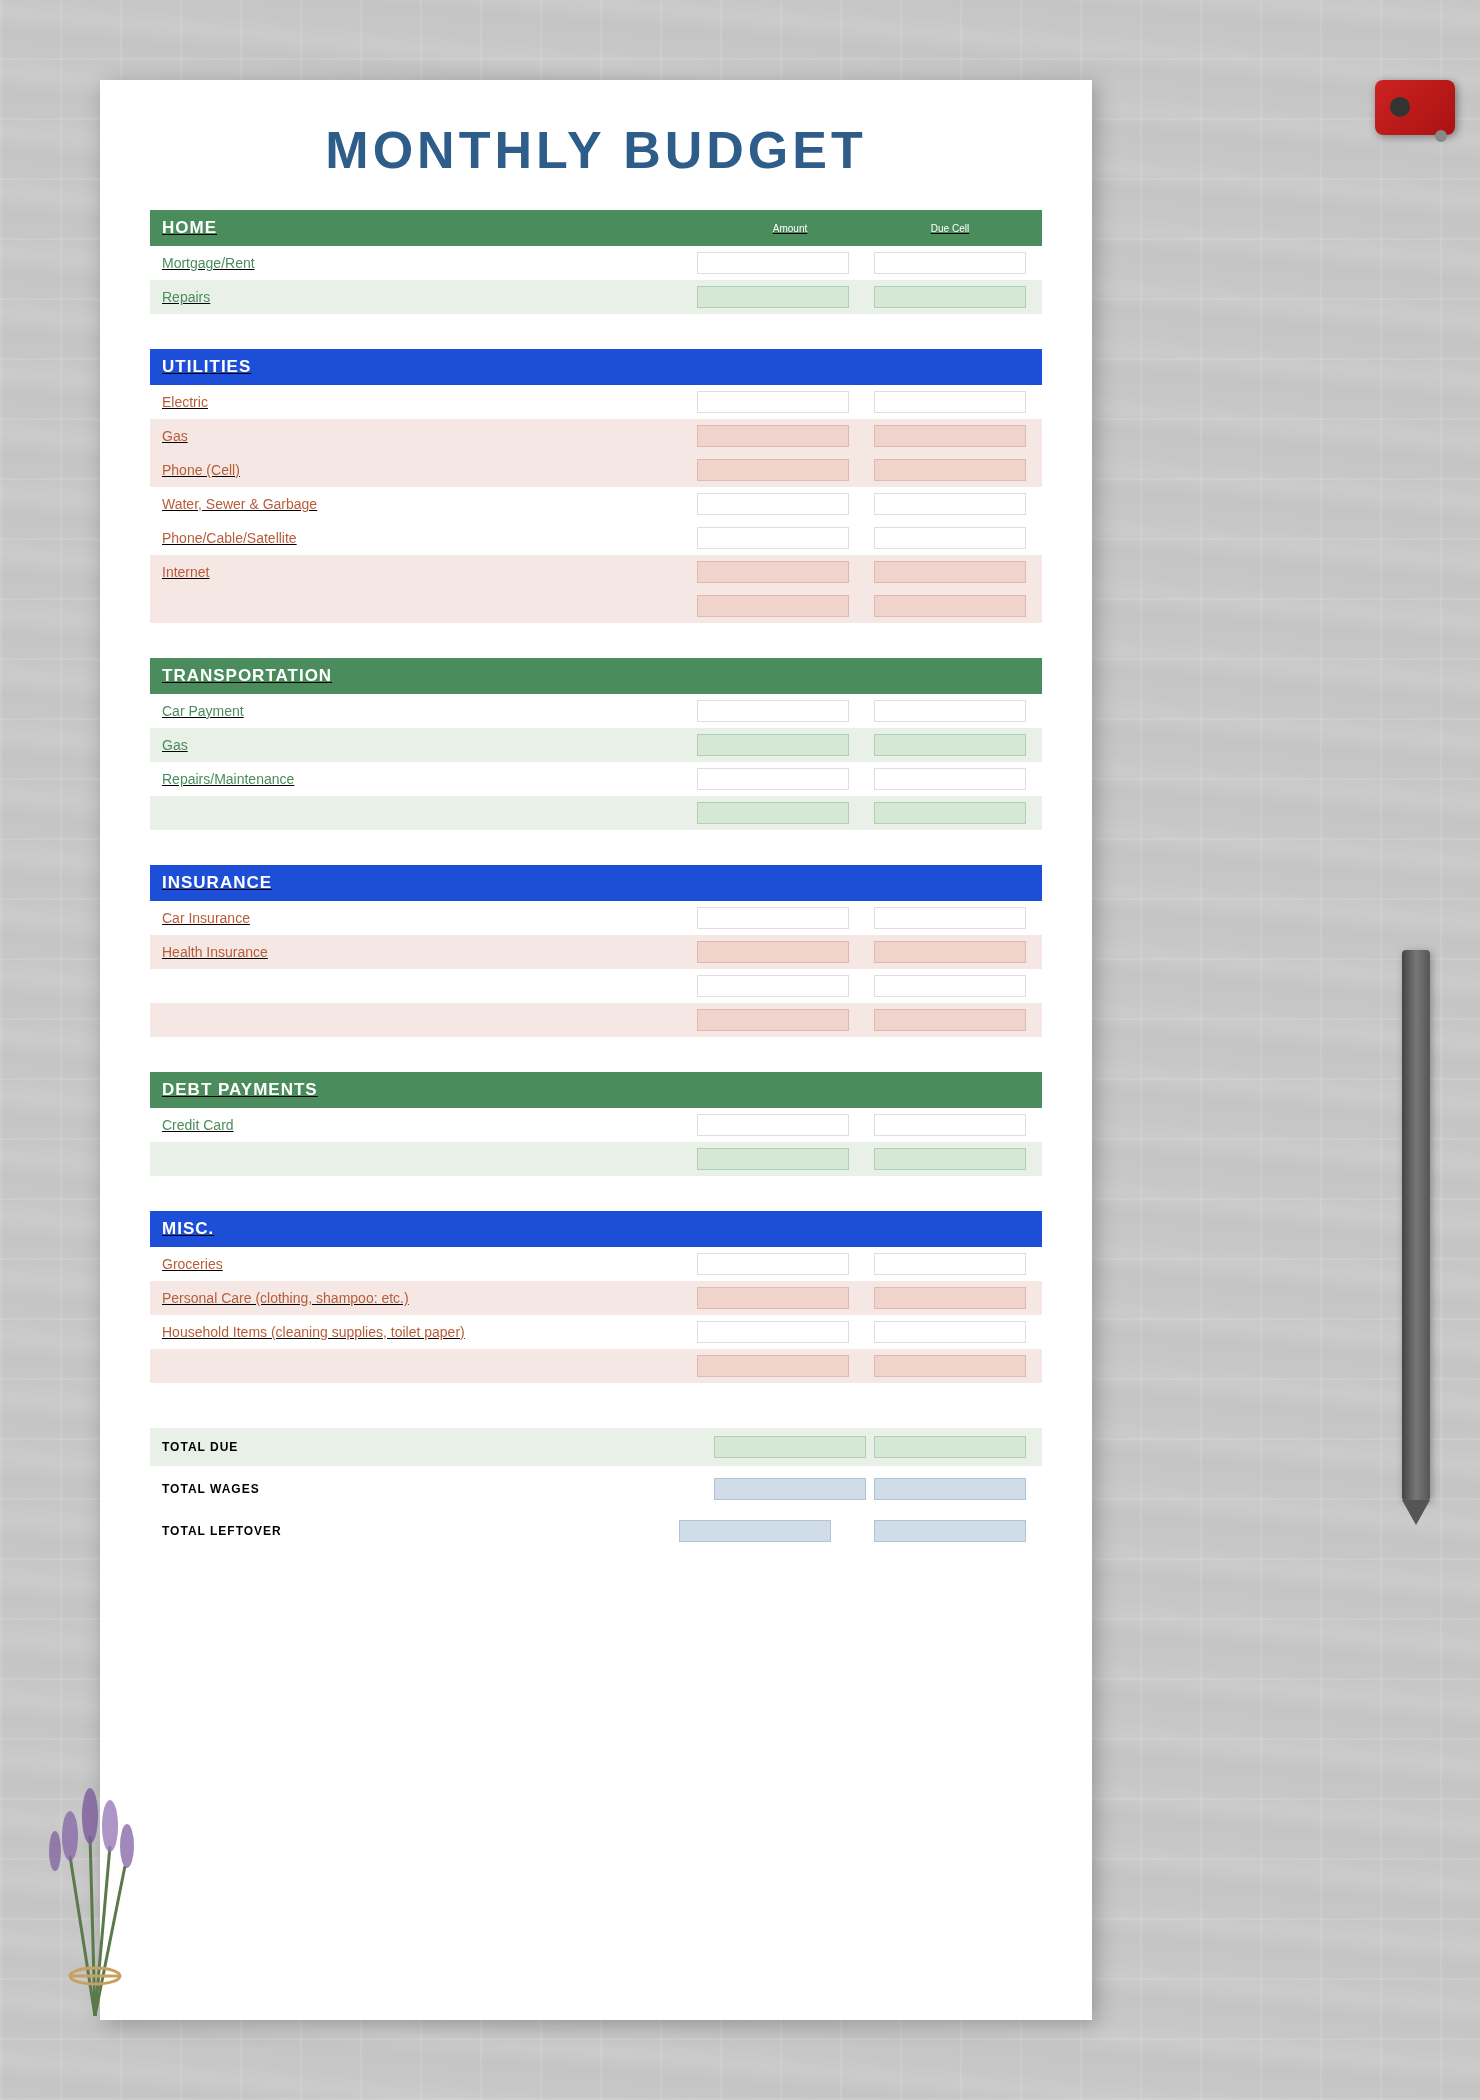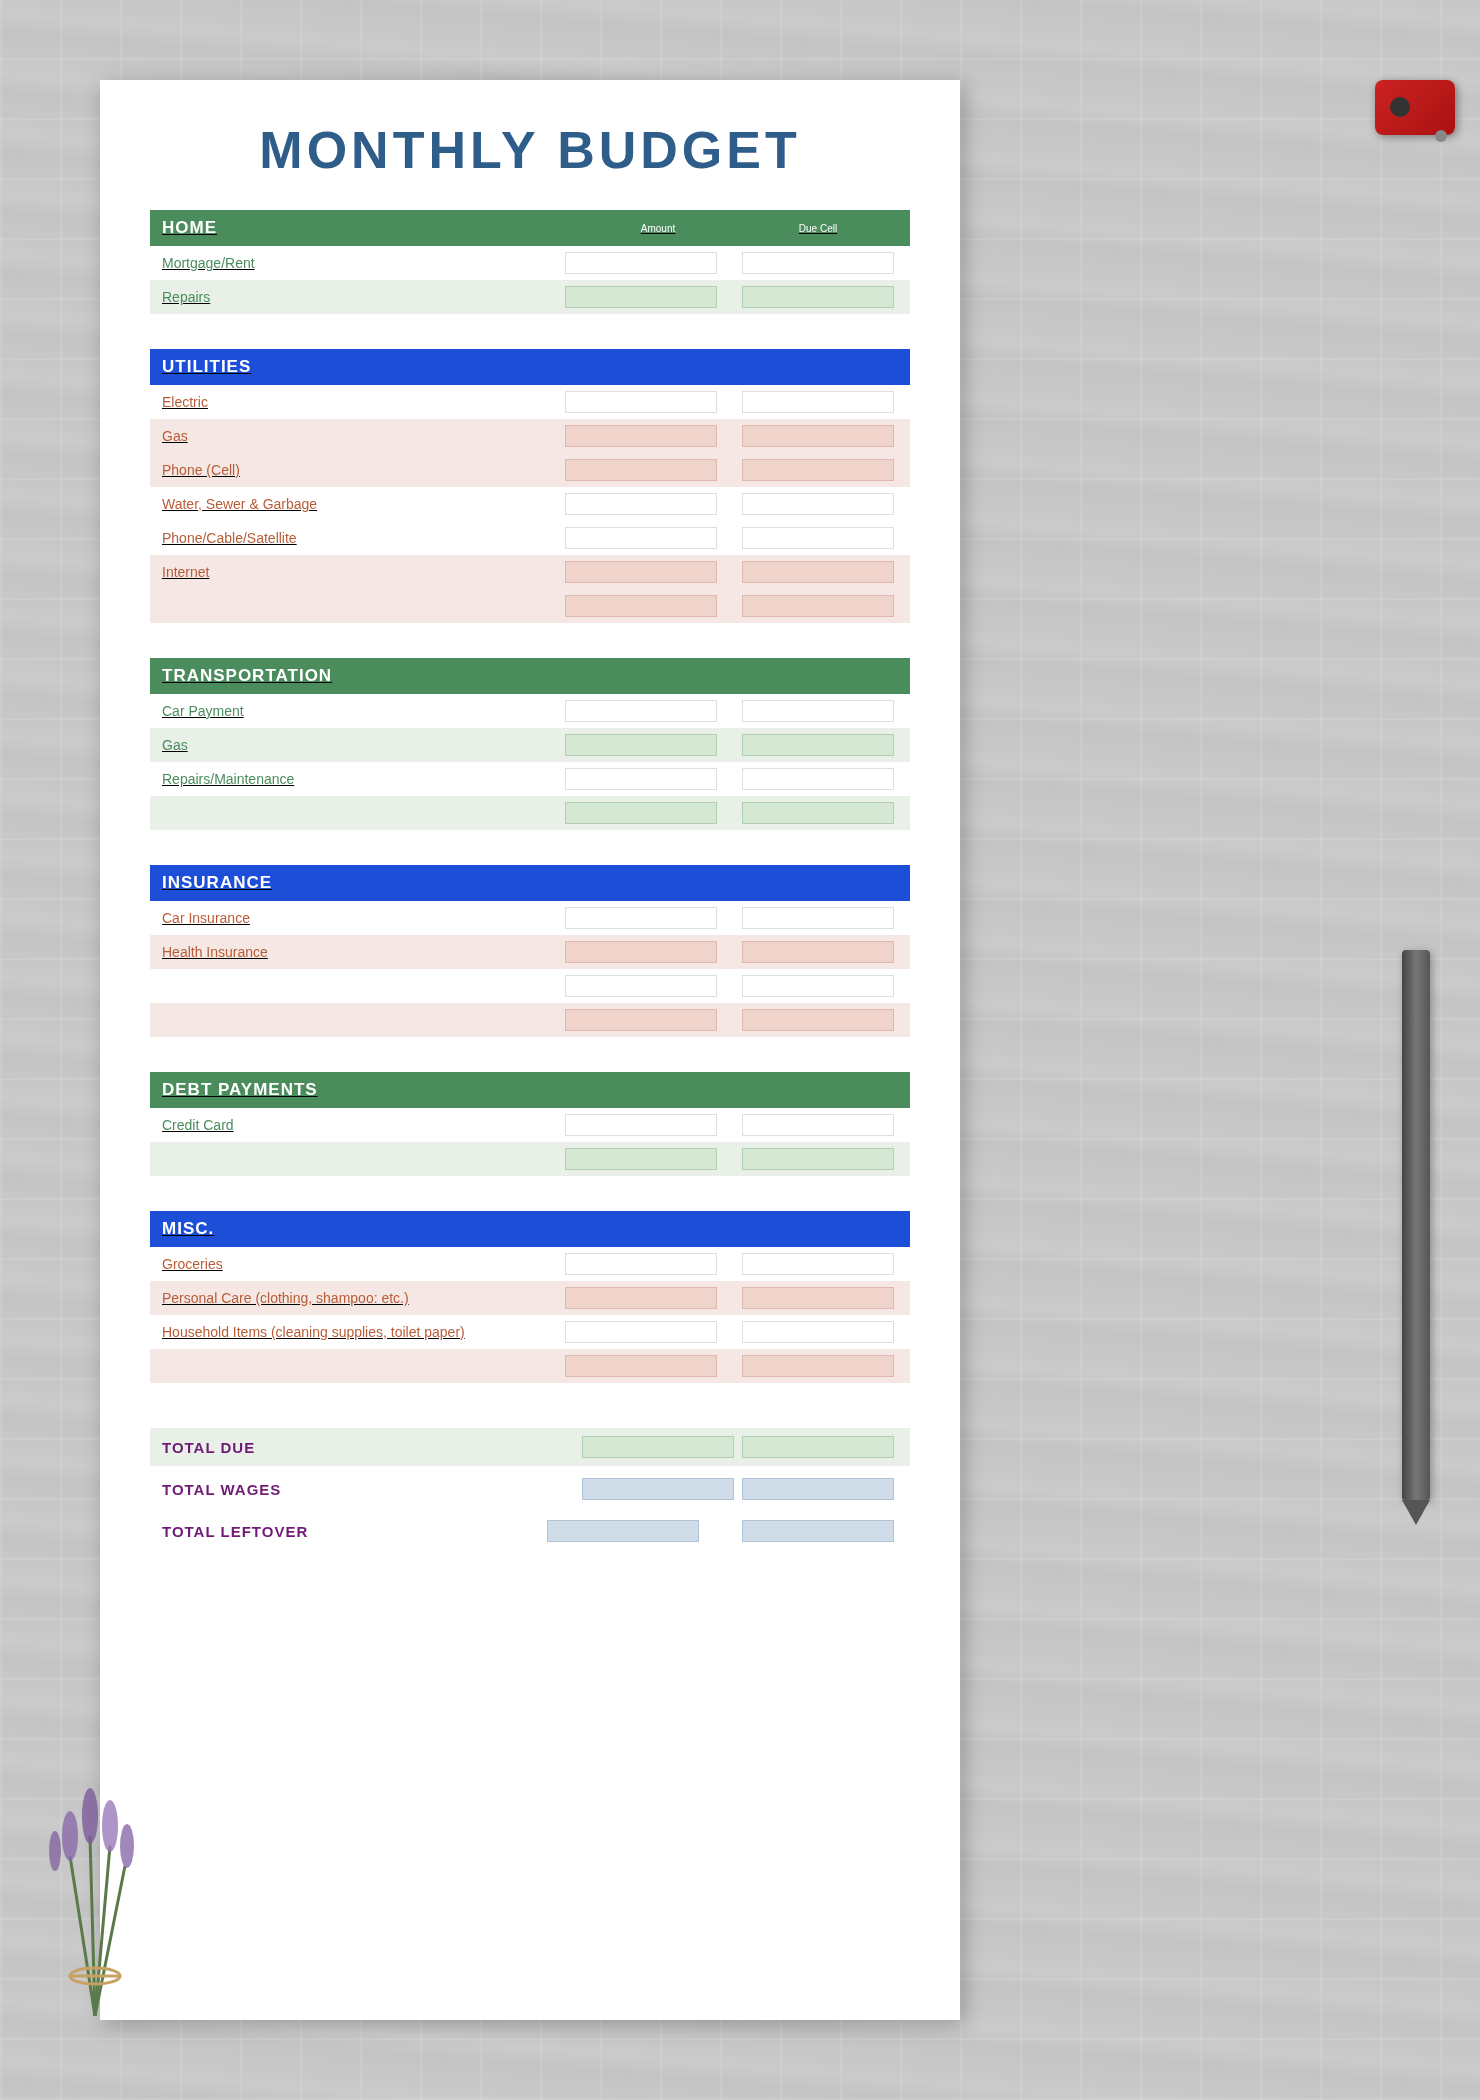--- a/index.html
+++ b/index.html
@@ -29,21 +29,21 @@
           rgba(210,210,210,0.3) 40px,
           rgba(190,190,190,0.2) 60px
         );
       pointer-events: none;
     }
 
     .paper {
       position: absolute;
       left: 100px;
       top: 80px;
-      width: 860px;
+      width: 992px;
       height: 1940px;
       background: white;
       box-shadow: 4px 4px 20px rgba(0,0,0,0.25);
       padding: 40px 50px 52px 50px;
     }
 
     .page-title {
       text-align: center;
       font-size: 52px;
       font-weight: 900;
@@ -211,24 +211,24 @@
     .total-row.total-wages {
       background-color: transparent;
     }
 
     .total-row.total-leftover {
       background-color: transparent;
       gap: 35px;
     }
 
     .total-label {
-      font-size: 15px;
+      font-size: 12px;
       font-weight: 700;
       font-family: Arial, sans-serif;
-      color: #701a75;
+      color: #000000;
       letter-spacing: 1px;
       text-transform: uppercase;
     }
   </style>
 </head>
 <body>
 
 <div class="paper">
   <h1 class="page-title">MONTHLY BUDGET</h1>
 

